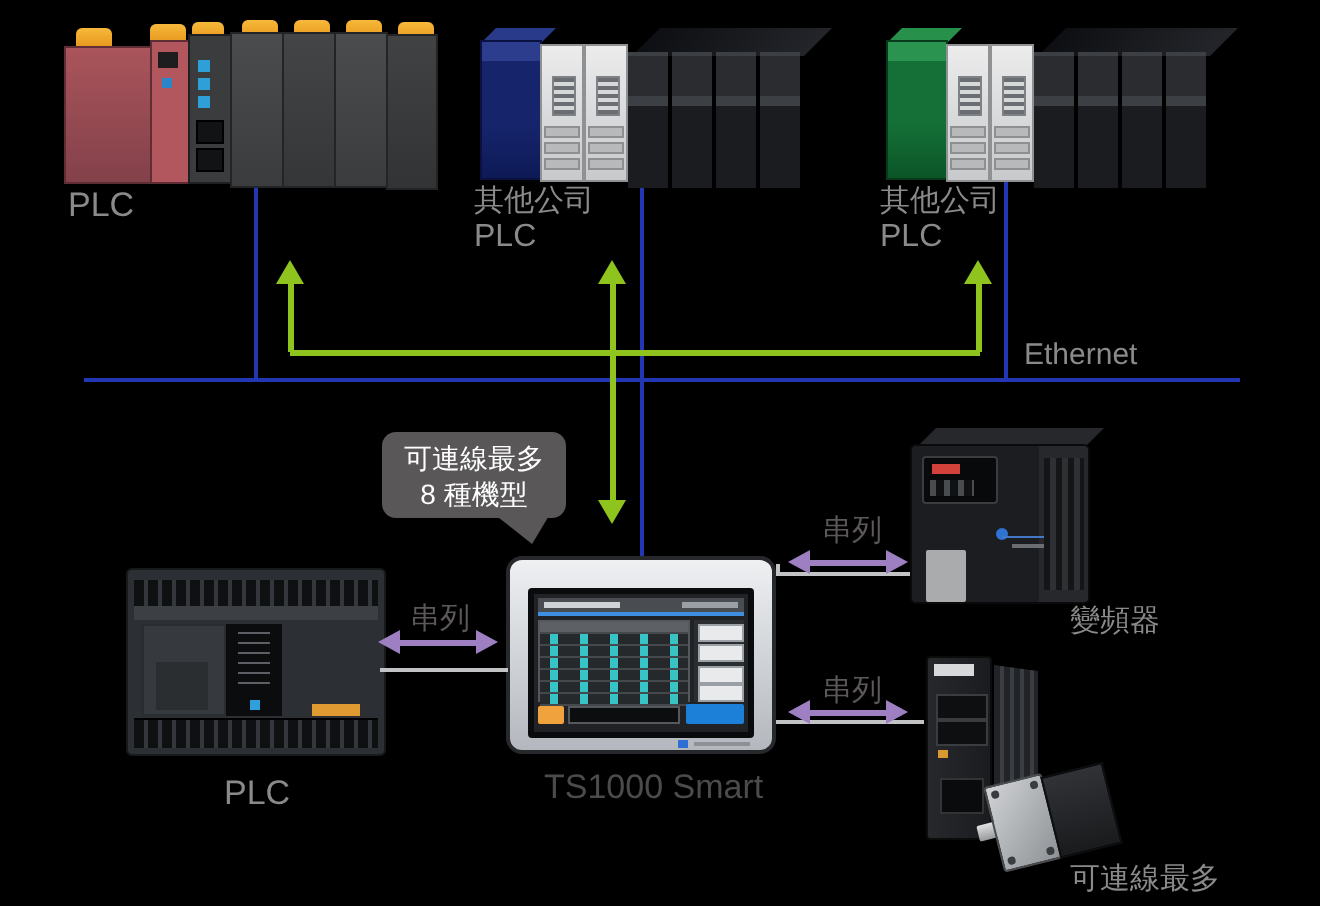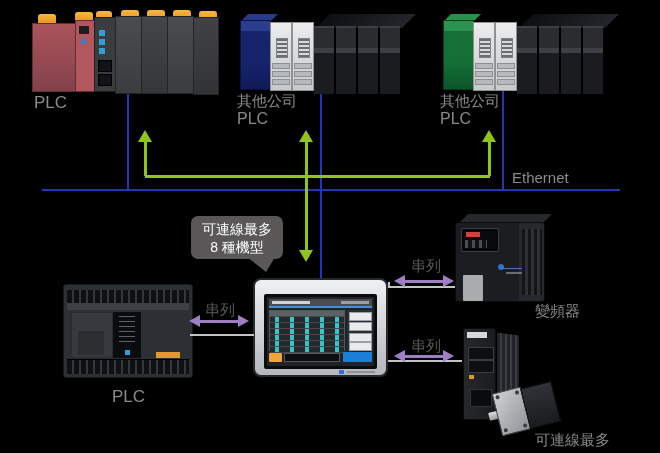--- a/index.html
+++ b/index.html
@@ -172,20 +172,21 @@
           <div class="hmi-btn" style="top:32px;"></div>
         </div>
         <div class="abs" style="left:2px;top:56px;width:13px;height:9px;background:#f0a23c;border-radius:1px;"></div>
         <div class="abs" style="left:17px;top:56px;width:56px;height:9px;background:#0c0d0e;border:1px solid #55595e;box-sizing:border-box;"></div>
         <div class="abs" style="left:76px;top:55px;width:29px;height:10px;background:#1d80d8;border-radius:1px;"></div>
       </div>
     </div>
     <div class="abs" style="left:84px;top:90px;width:5px;height:4px;background:#2f6fd4;"></div>
     <div class="abs" style="left:92px;top:91px;width:28px;height:2px;background:#8d9196;"></div>
   </div>
+  <div class="lbl lbl-dark" style="left:272px;top:385px;font-size:17px;color:#4d4a4a;">TS1000 Smart</div>
 
   <div class="abs" style="left:63px;top:284px;width:130px;height:94px;background:#2c2f33;border-radius:3px;border:1px solid #17191b;box-sizing:border-box;">
     <div class="abs teeth" style="left:3px;top:5px;width:122px;height:13px;border-bottom:1px solid #000;"></div>
     <div class="abs" style="left:3px;top:18px;width:122px;height:7px;background:#3c4044;"></div>
     <div class="abs" style="left:7px;top:27px;width:40px;height:44px;background:#36393d;border:1px solid #2a2d30;">
       <div class="abs" style="left:6px;top:18px;width:26px;height:24px;background:#2b2e31;"></div>
     </div>
     <div class="abs" style="left:49px;top:27px;width:28px;height:46px;background:#0b0c0d;">
       <div class="abs" style="left:6px;top:4px;width:16px;height:30px;background:repeating-linear-gradient(0deg,transparent 0 4px,#5c6064 4px 5px);"></div>
       <div class="abs" style="left:12px;top:38px;width:5px;height:5px;background:#2fa0dc;"></div>

